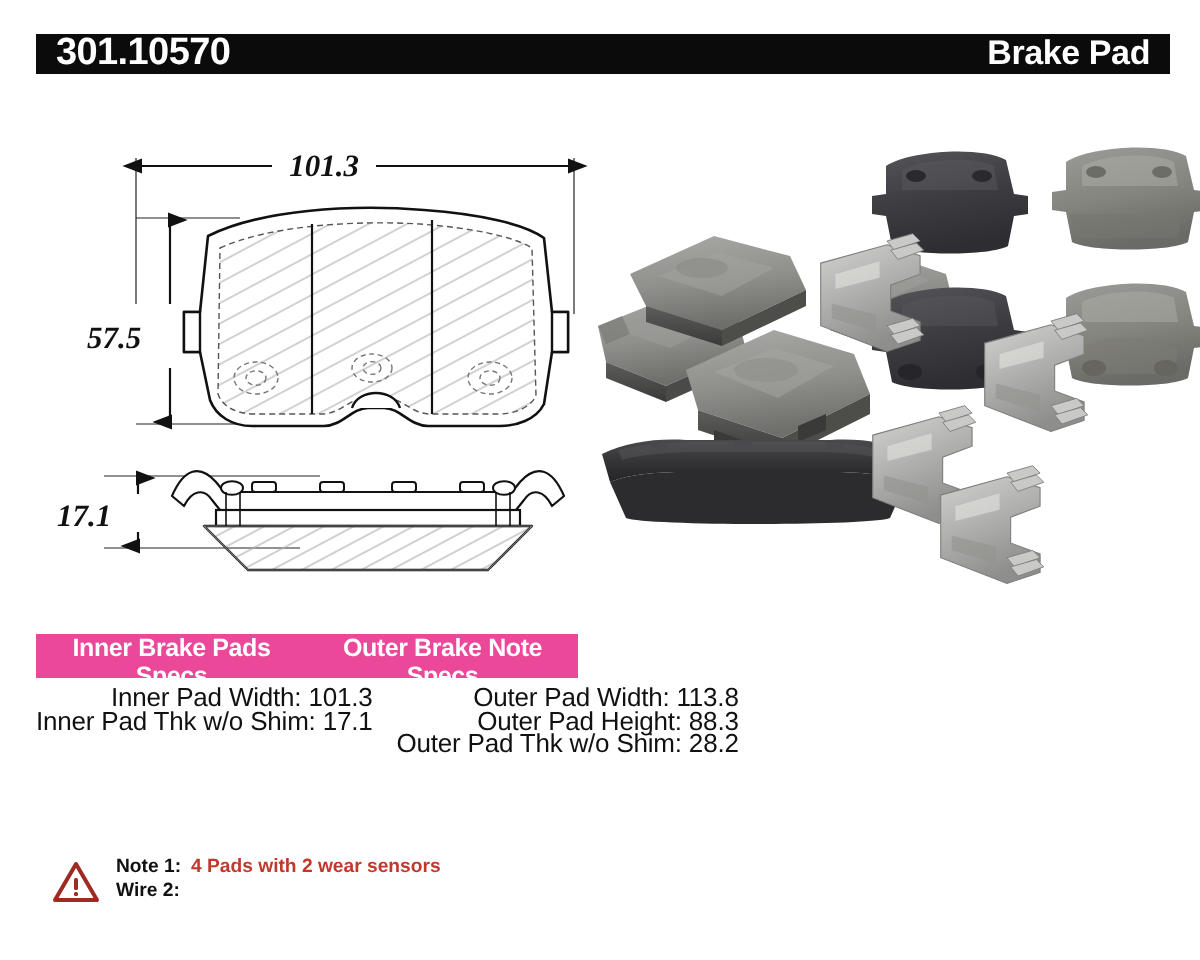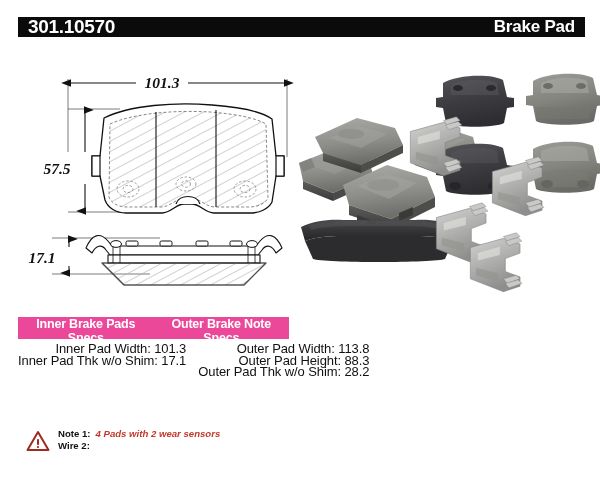--- a/index.html
+++ b/index.html
@@ -51,21 +51,21 @@
     padding-right:12px;color:#111;letter-spacing:-0.1px;white-space:nowrap;
   }
   .specs-col.right .row{padding-right:4px;}
 
   
   .notes{position:absolute;left:26px;top:427px;display:flex;align-items:flex-start;}
   .warn{width:24px;height:24px;flex:0 0 24px;margin-top:2px;}
   .notes-text{margin-left:8px;padding-top:1px;}
   .note-line{font-size:9.6px;font-weight:bold;line-height:12.4px;white-space:nowrap;}
   .note-label{color:#111;}
-  .note-val{color:#c0392b;padding-left:5px;font-style:italic;}
+  .note-val{color:#c0392b;padding-left:5px;}
   .note-val.empty{padding-left:0;}
 </style>
 </head>
 <body>
 
 <div id="page">
 
   <div class="header-bar">
     <span class="part">301.10570</span>
     <span class="cat">Brake Pad</span>

